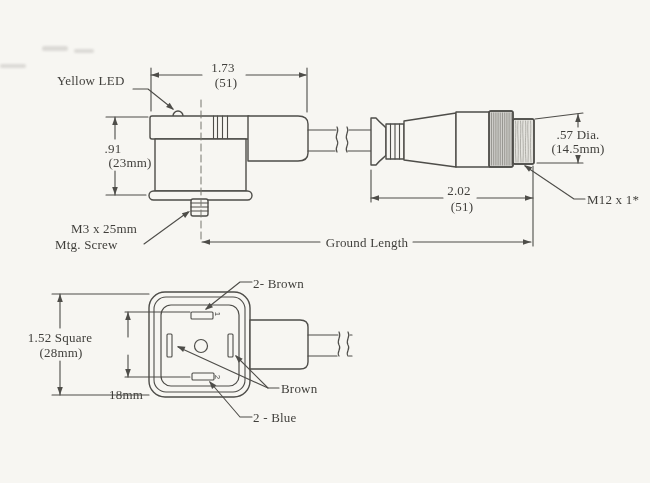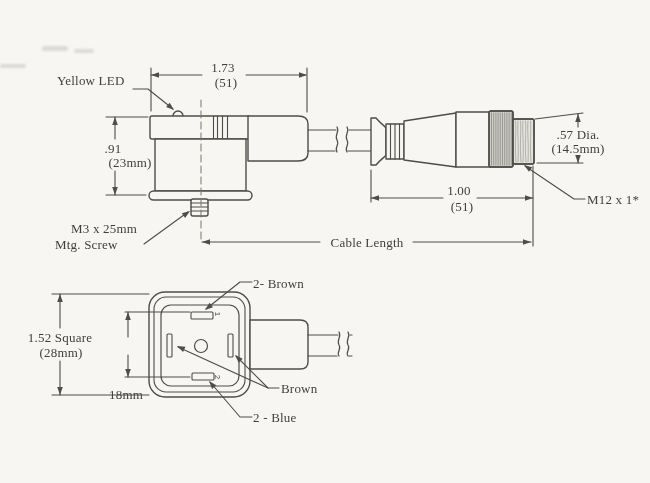--- a/index.html
+++ b/index.html
@@ -179,23 +179,23 @@
 
   <span class="lbl ctr" style="left:223px;top:67px;">1.73</span>
   <span class="lbl ctr" style="left:226px;top:82px;">(51)</span>
 
   <span class="lbl ctr" style="left:113px;top:148px;">.91</span>
   <span class="lbl ctr" style="left:114px;top:162px;margin-left:16px;">(23mm)</span>
 
   <span class="lbl" style="left:55px;top:222px;margin-left:16px;">M3 x 25mm</span>
   <span class="lbl" style="left:55px;top:238px;">Mtg. Screw</span>
 
-  <span class="lbl ctr" style="left:367px;top:242px;">Cable Length</span>
-
-  <span class="lbl ctr" style="left:459px;top:190px;">1.00</span>
+  <span class="lbl ctr" style="left:367px;top:242px;">Ground Length</span>
+
+  <span class="lbl ctr" style="left:459px;top:190px;">2.02</span>
   <span class="lbl ctr" style="left:462px;top:206px;">(51)</span>
 
   <span class="lbl ctr" style="left:578px;top:134px;">.57 Dia.</span>
   <span class="lbl ctr" style="left:578px;top:148px;">(14.5mm)</span>
 
   <span class="lbl" style="left:587px;top:193px;text-align:right;">M12 x 1*</span>
 
   <span class="lbl" style="left:253px;top:277px;">2- Brown</span>
   <span class="lbl" style="left:281px;top:382px;">Brown</span>
   <span class="lbl" style="left:253px;top:411px;">2 - Blue</span>

